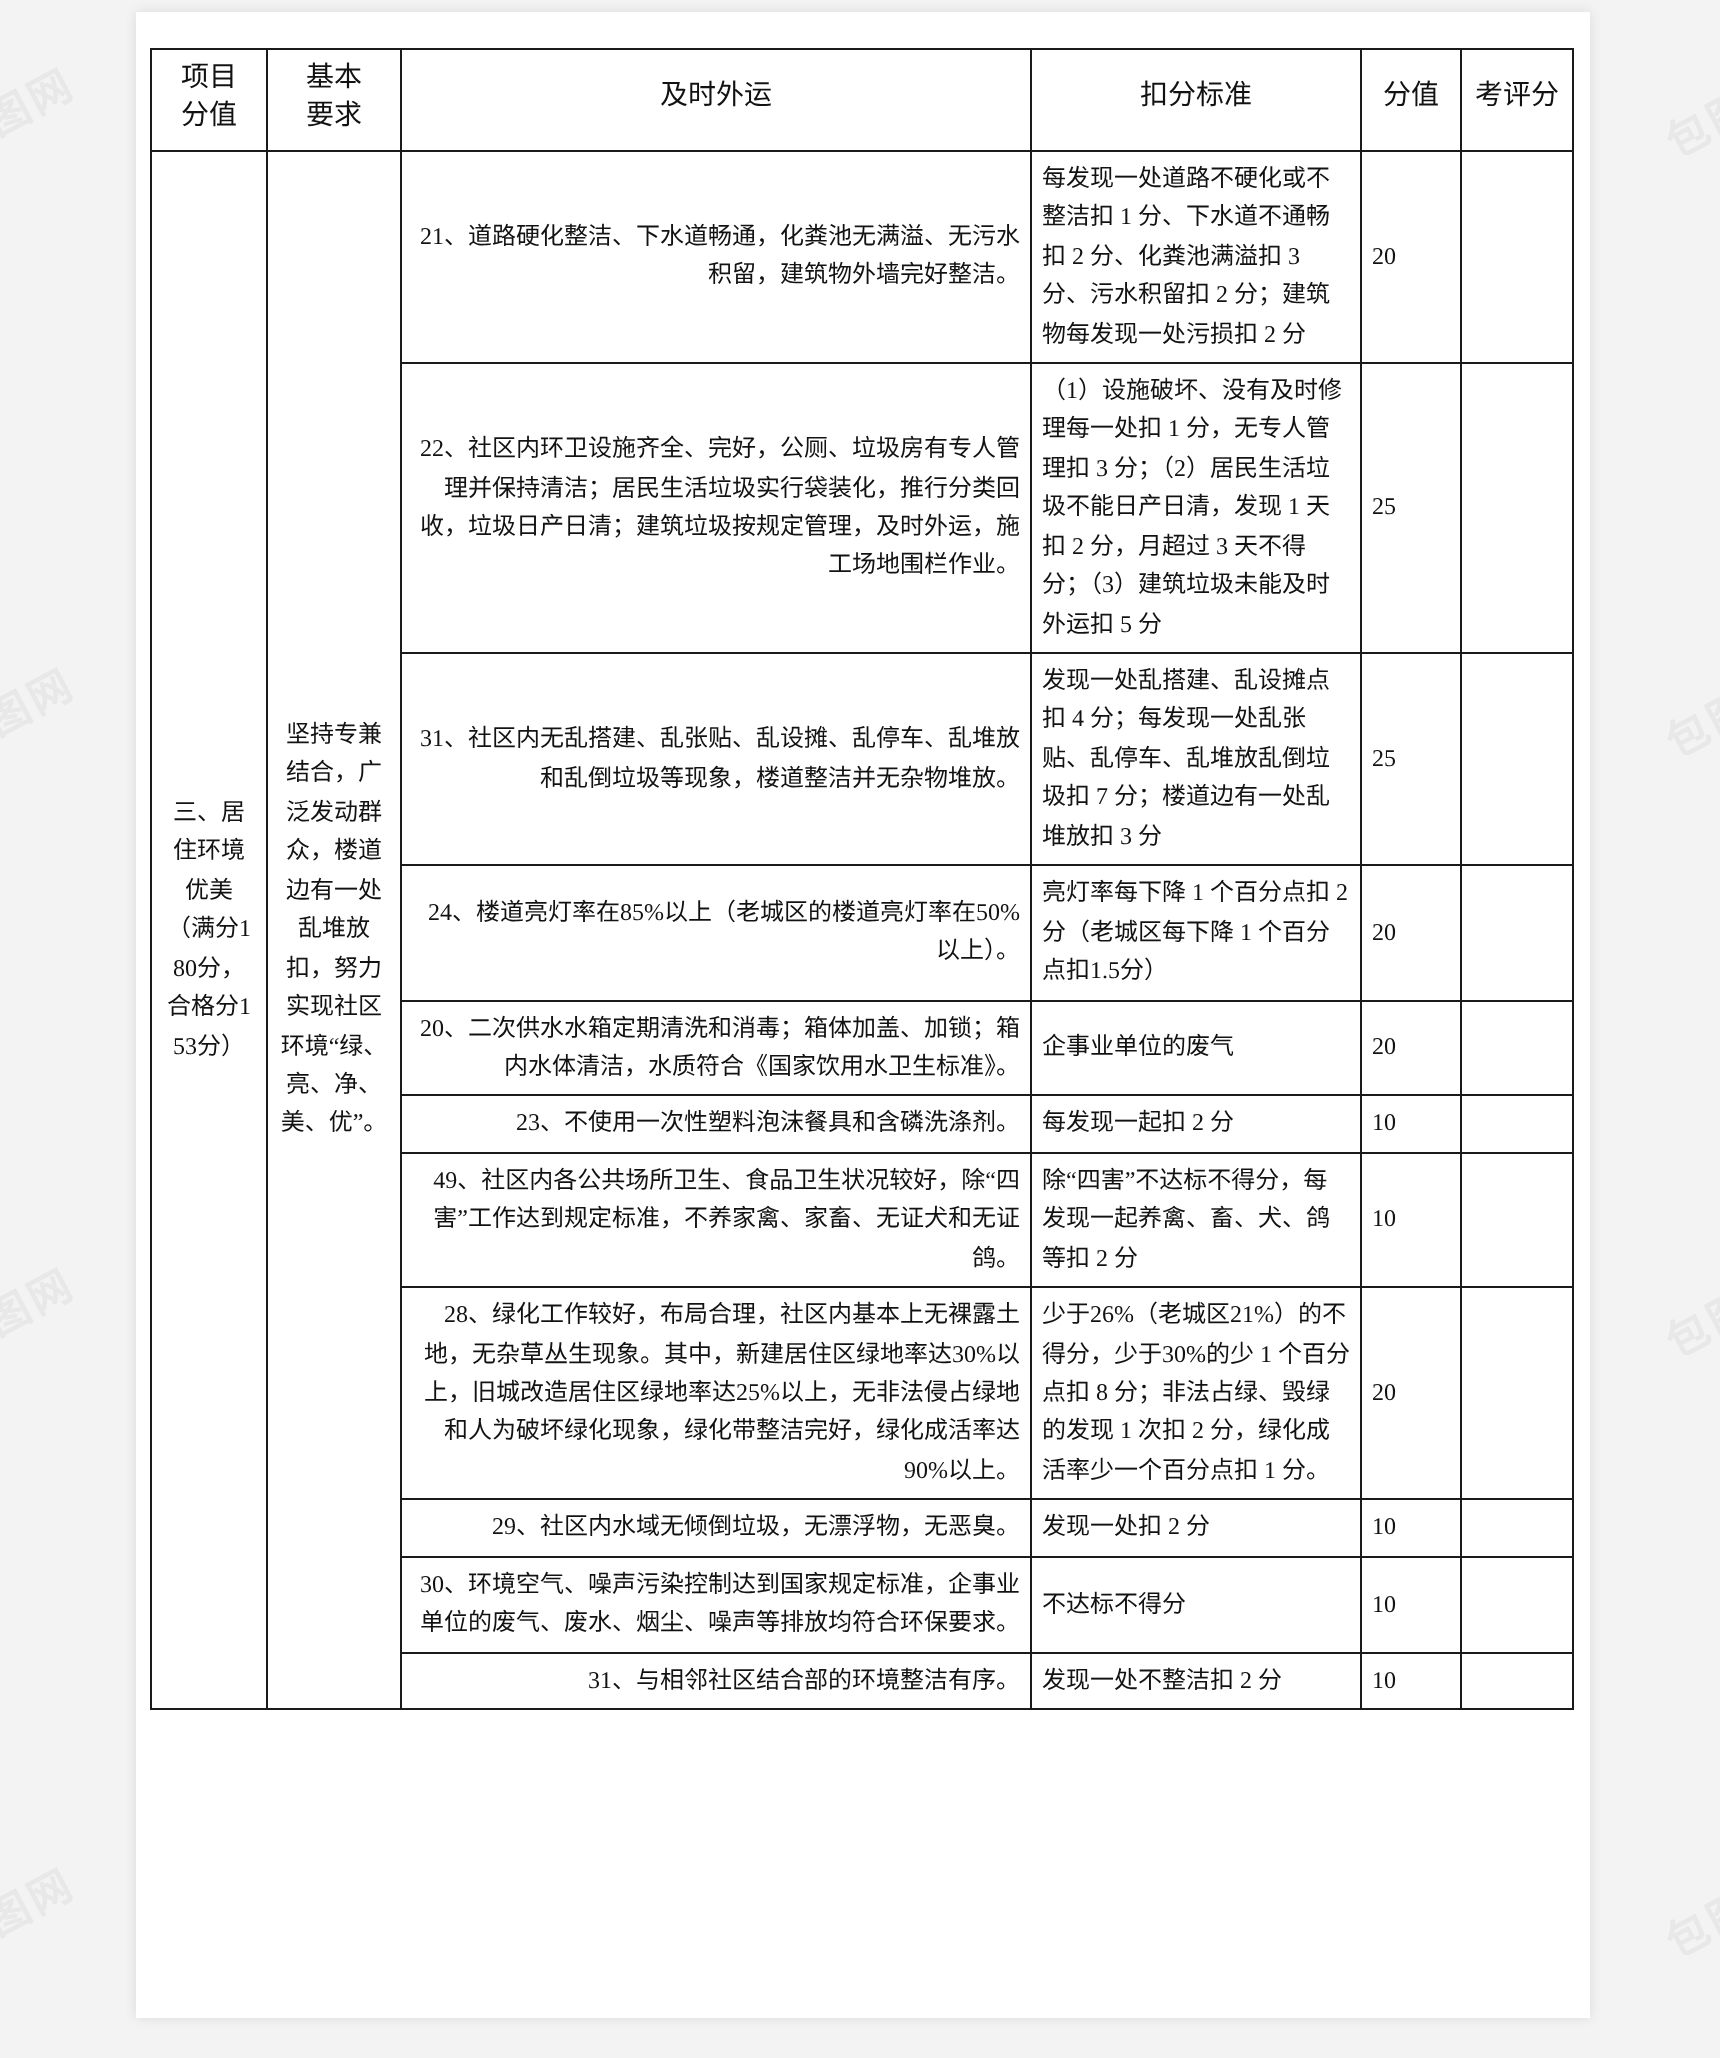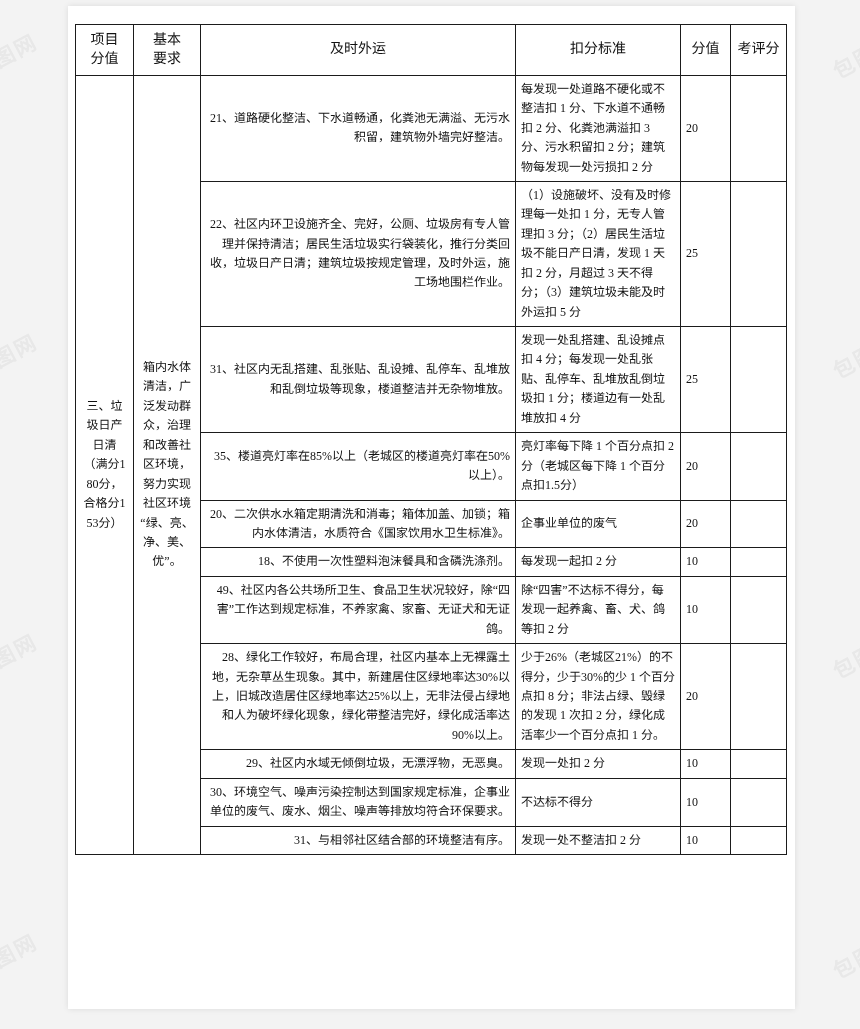--- a/index.html
+++ b/index.html
@@ -175,53 +175,53 @@
           <td>项目
 分值</td>
           <td>基本
 要求</td>
           <td>及时外运</td>
           <td>扣分标准</td>
           <td>分值</td>
           <td>考评分</td>
         </tr>
       <tr>
-            <td class="vcell" rowspan="11">三、垃圾日产日清（满分180分，合格分153分）</td>
-            <td class="vcell" rowspan="11">箱内水体清洁，广泛发动群众，治理和改善社区环境，努力实现社区环境“绿、亮、净、美、优”。</td>
+            <td class="vcell" rowspan="11">三、居住环境优美（满分180分，合格分153分）</td>
+            <td class="vcell" rowspan="11">坚持专兼结合，广泛发动群众，楼道边有一处乱堆放扣，努力实现社区环境“绿、亮、净、美、优”。</td>
             <td class="content-cell">21、道路硬化整洁、下水道畅通，化粪池无满溢、无污水积留，建筑物外墙完好整洁。</td>
             <td class="std-cell">每发现一处道路不硬化或不整洁扣 1 分、下水道不通畅扣 2 分、化粪池满溢扣 3 分、污水积留扣 2 分；建筑物每发现一处污损扣 2 分</td>
             <td class="score-cell">20</td>
             <td class="eval-cell"></td>
           </tr>
           <tr>
             <td class="content-cell">22、社区内环卫设施齐全、完好，公厕、垃圾房有专人管理并保持清洁；居民生活垃圾实行袋装化，推行分类回收，垃圾日产日清；建筑垃圾按规定管理，及时外运，施工场地围栏作业。</td>
             <td class="std-cell">（1）设施破坏、没有及时修理每一处扣 1 分，无专人管理扣 3 分；（2）居民生活垃圾不能日产日清，发现 1 天扣 2 分，月超过 3 天不得分；（3）建筑垃圾未能及时外运扣 5 分</td>
             <td class="score-cell">25</td>
             <td class="eval-cell"></td>
           </tr>
           <tr>
             <td class="content-cell">31、社区内无乱搭建、乱张贴、乱设摊、乱停车、乱堆放和乱倒垃圾等现象，楼道整洁并无杂物堆放。</td>
-            <td class="std-cell">发现一处乱搭建、乱设摊点扣 4 分；每发现一处乱张贴、乱停车、乱堆放乱倒垃圾扣 1 分；楼道边有一处乱堆放扣 4 分</td>
+            <td class="std-cell">发现一处乱搭建、乱设摊点扣 4 分；每发现一处乱张贴、乱停车、乱堆放乱倒垃圾扣 7 分；楼道边有一处乱堆放扣 3 分</td>
             <td class="score-cell">25</td>
             <td class="eval-cell"></td>
           </tr>
           <tr>
-            <td class="content-cell">35、楼道亮灯率在85%以上（老城区的楼道亮灯率在50%以上）。</td>
+            <td class="content-cell">24、楼道亮灯率在85%以上（老城区的楼道亮灯率在50%以上）。</td>
             <td class="std-cell">亮灯率每下降 1 个百分点扣 2 分（老城区每下降 1 个百分点扣1.5分）</td>
             <td class="score-cell">20</td>
             <td class="eval-cell"></td>
           </tr>
           <tr>
             <td class="content-cell">20、二次供水水箱定期清洗和消毒；箱体加盖、加锁；箱内水体清洁，水质符合《国家饮用水卫生标准》。</td>
             <td class="std-cell">企事业单位的废气</td>
             <td class="score-cell">20</td>
             <td class="eval-cell"></td>
           </tr>
           <tr>
-            <td class="content-cell">18、不使用一次性塑料泡沫餐具和含磷洗涤剂。</td>
+            <td class="content-cell">23、不使用一次性塑料泡沫餐具和含磷洗涤剂。</td>
             <td class="std-cell">每发现一起扣 2 分</td>
             <td class="score-cell">10</td>
             <td class="eval-cell"></td>
           </tr>
           <tr>
             <td class="content-cell">49、社区内各公共场所卫生、食品卫生状况较好，除“四害”工作达到规定标准，不养家禽、家畜、无证犬和无证鸽。</td>
             <td class="std-cell">除“四害”不达标不得分，每发现一起养禽、畜、犬、鸽等扣 2 分</td>
             <td class="score-cell">10</td>
             <td class="eval-cell"></td>
           </tr>

